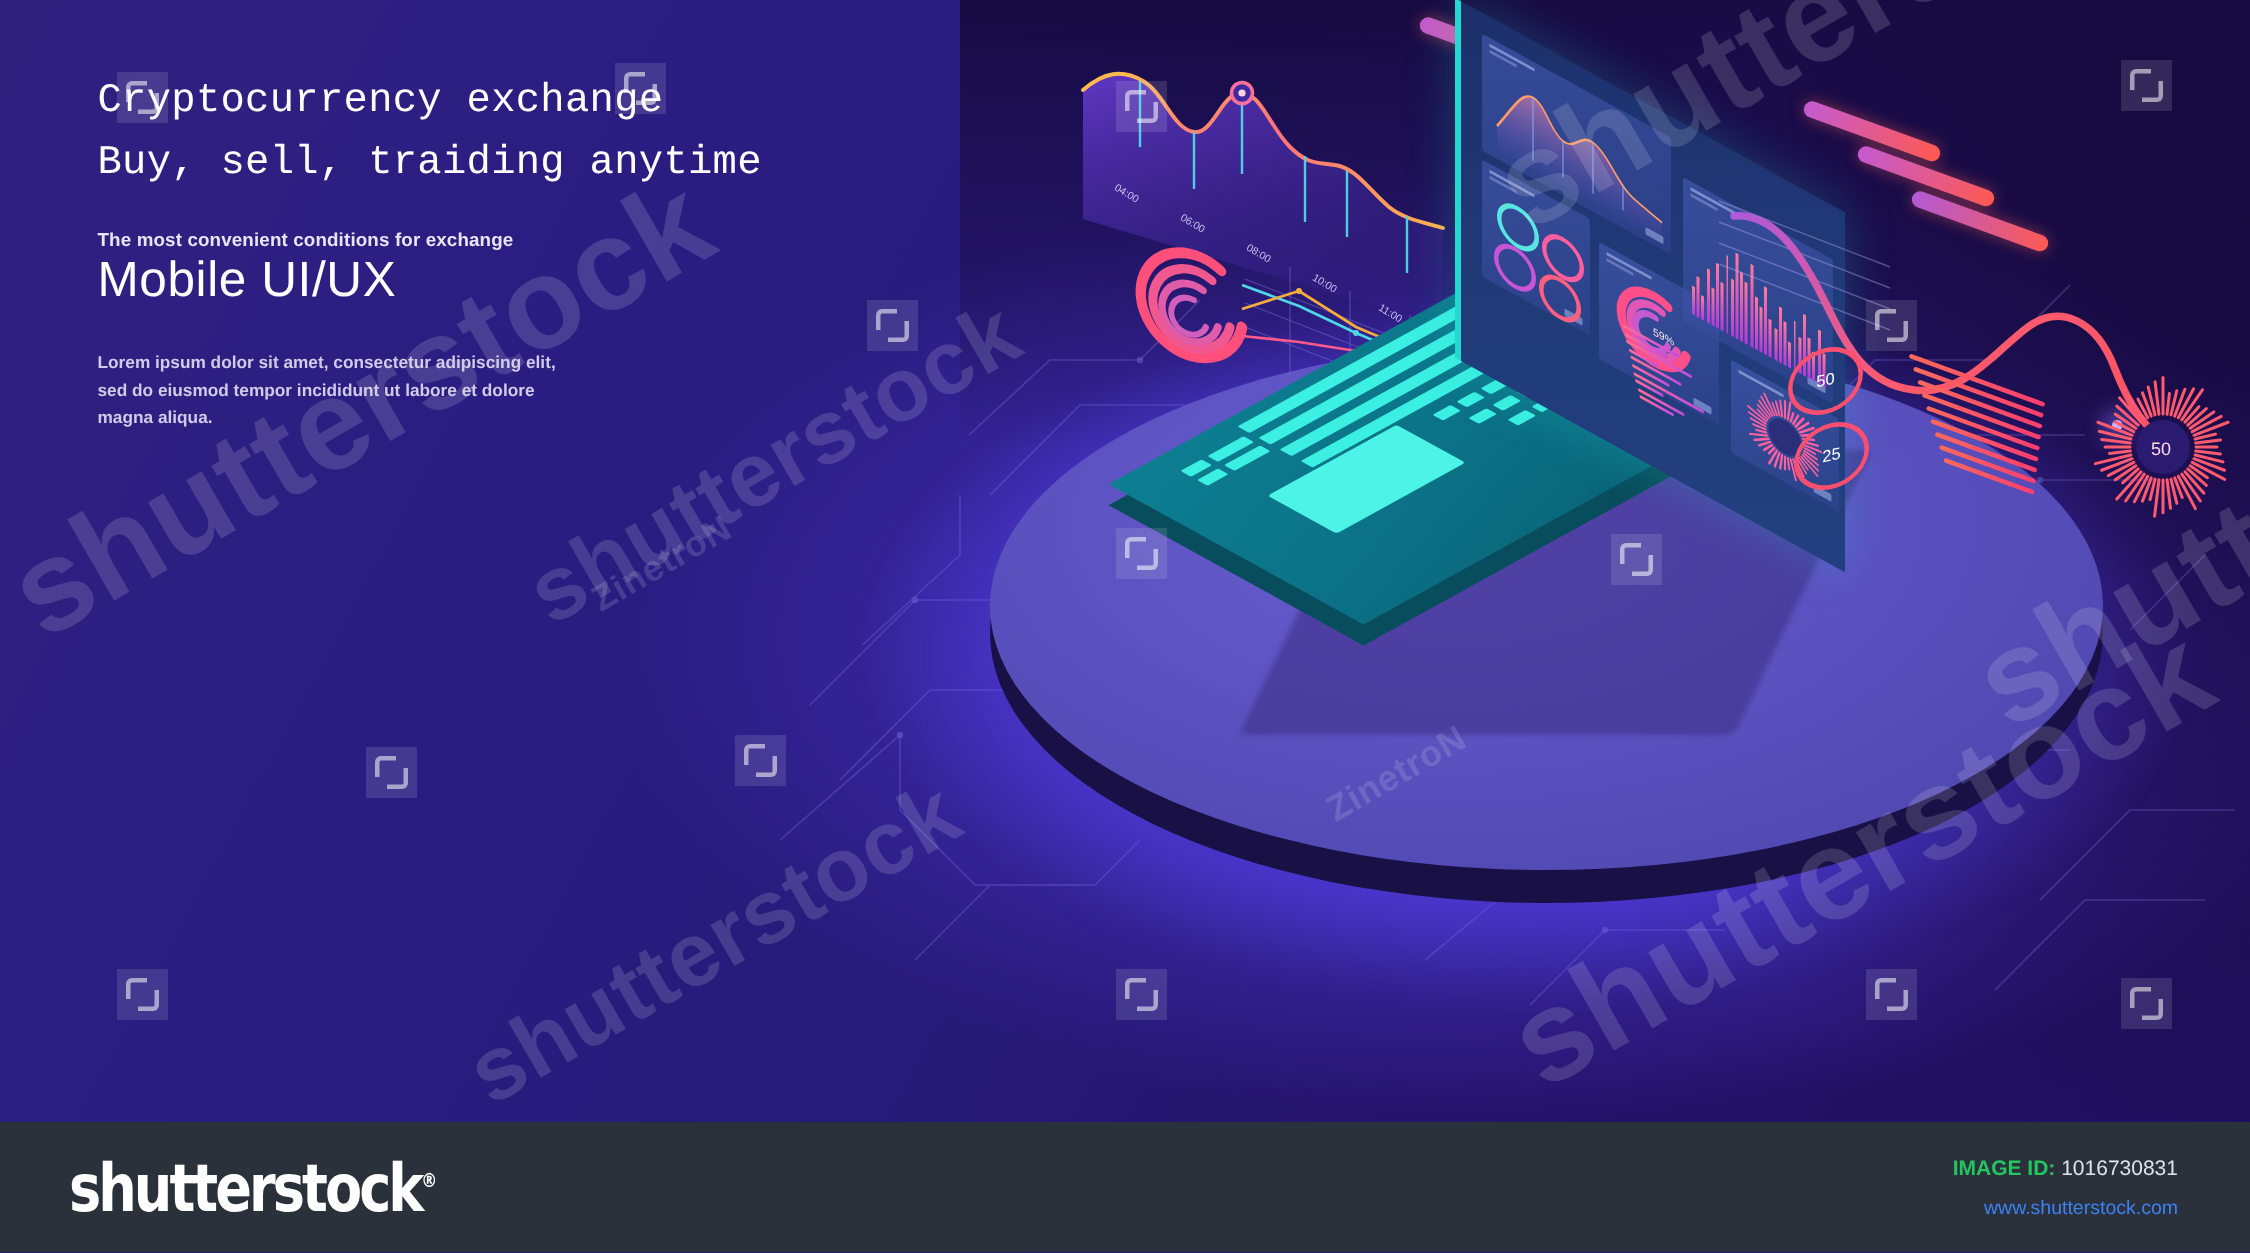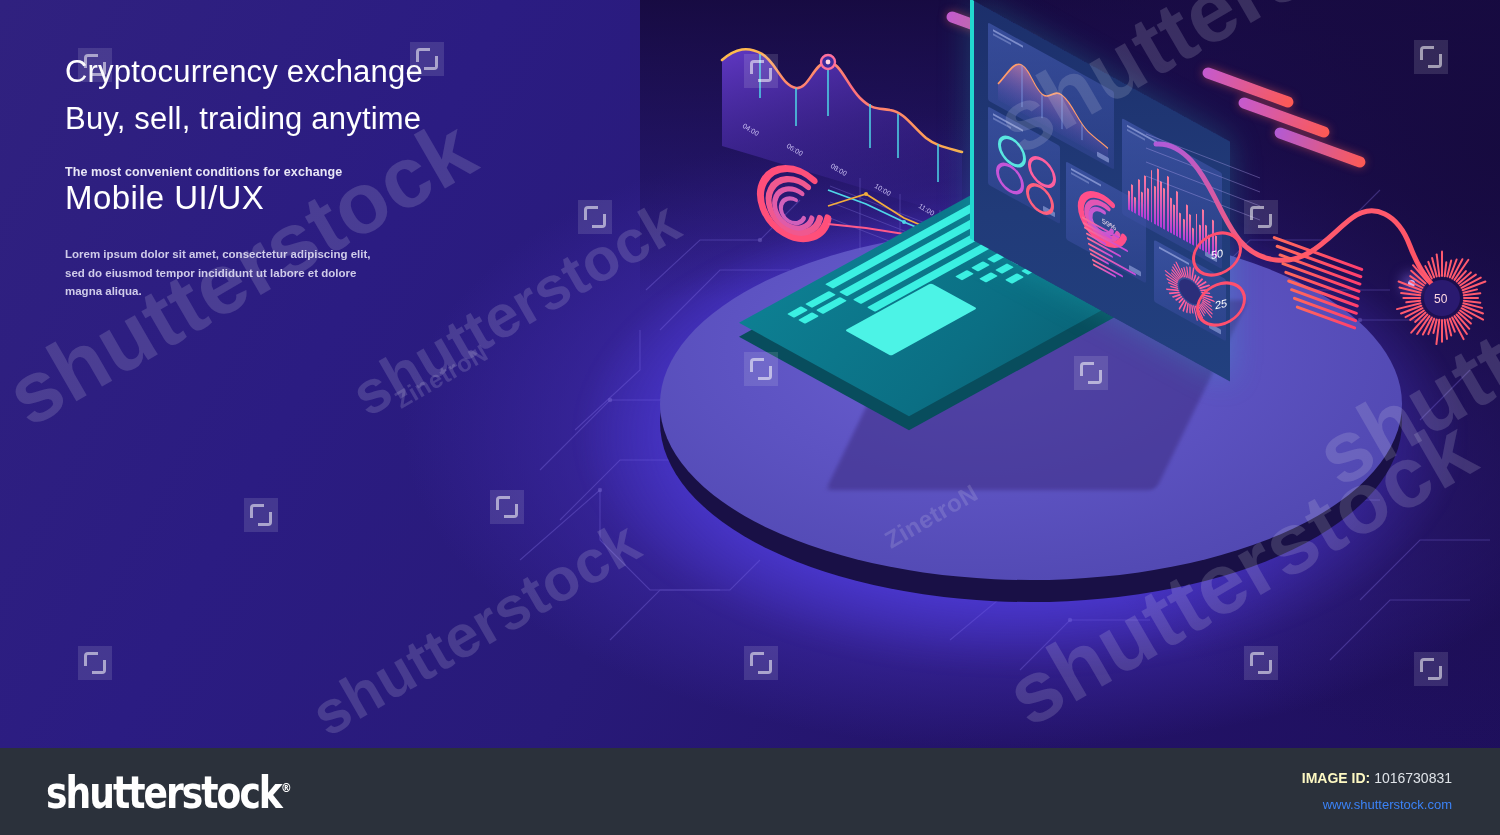--- a/index.html
+++ b/index.html
@@ -27,21 +27,21 @@
       pointer-events:none;letter-spacing:.5px;}
   .wm-sm{position:absolute;pointer-events:none;}
   .wm-sm i{display:block;width:34px;height:34px;background:rgba(226,226,240,.14);position:relative;}
   .wm-sm i:before,.wm-sm i:after{content:"";position:absolute;width:11px;height:11px;
      border:3px solid rgba(255,255,255,.55);}
   .wm-sm i:before{left:6px;top:6px;border-right:none;border-bottom:none;border-radius:4px 0 0 0;}
   .wm-sm i:after{right:6px;bottom:6px;border-left:none;border-top:none;border-radius:0 0 4px 0;}
 
   
   .copy{position:absolute;left:65px;top:48px;width:560px;}
-  .h1{font-size:31px;line-height:1.52;color:#fff;font-weight:400;letter-spacing:.2px;}
+  .h1{font-size:27px;line-height:1.52;color:#fff;font-weight:400;letter-spacing:.2px;font-family:Liberation Mono, monospace;}
   .sub{margin-top:23px;font-size:12.5px;color:#e8e6f6;font-weight:bold;letter-spacing:.1px;}
   .about{margin-top:34px;font-size:19px;color:#f2f1fb;letter-spacing:.2px;}
   .big{font-size:33px;color:#fff;line-height:1.18;font-weight:400;letter-spacing:.4px;}
   .wire{font-size:13.5px;color:#d6d2ef;margin-top:1px;letter-spacing:.2px;}
   .lorem{margin-top:27px;font-size:11.5px;font-weight:bold;line-height:1.62;color:#cfcbe9;width:312px;}
 
   .cta{position:absolute;left:113px;top:554px;width:270px;height:53px;border-radius:27px;
        background:#5b51c4;color:#f0eefc;font-size:17px;display:flex;align-items:center;
        justify-content:center;cursor:pointer;border:none;
        box-shadow:0 4px 16px rgba(12,4,48,.45);}
@@ -96,21 +96,21 @@
   .spark{position:absolute;width:7px;height:7px;border-radius:50%;background:#c9b6ff;
      box-shadow:0 0 14px 5px rgba(150,120,255,.7);}
 
   
   .footer{position:absolute;left:0;top:748px;width:1500px;height:87px;background:#2b313b;}
   .sslogo{position:absolute;left:46px;top:19px;color:#fff;font-size:44px;font-weight:bold;
      letter-spacing:-2.4px;font-family:"DejaVu Sans",sans-serif;transform:scaleX(.82);transform-origin:left center;}
   .sslogo sup{font-size:13px;vertical-align:super;letter-spacing:0;}
   .fmeta{position:absolute;right:48px;top:22px;text-align:right;}
   .fid{font-size:14px;color:#dfe3e8;}
-  .fid b{color:#fef9c3;font-weight:bold;}
+  .fid b{color:#22c55e;font-weight:bold;}
   .furl{font-size:13px;color:#3b82f6;margin-top:11px;}
 </style>
 </head>
 <body>
 
 <div class="stage">
 
   <div class="bg-base"></div>
   <div class="bg-topdark"></div>
   <div class="bg-right-dark"></div>

